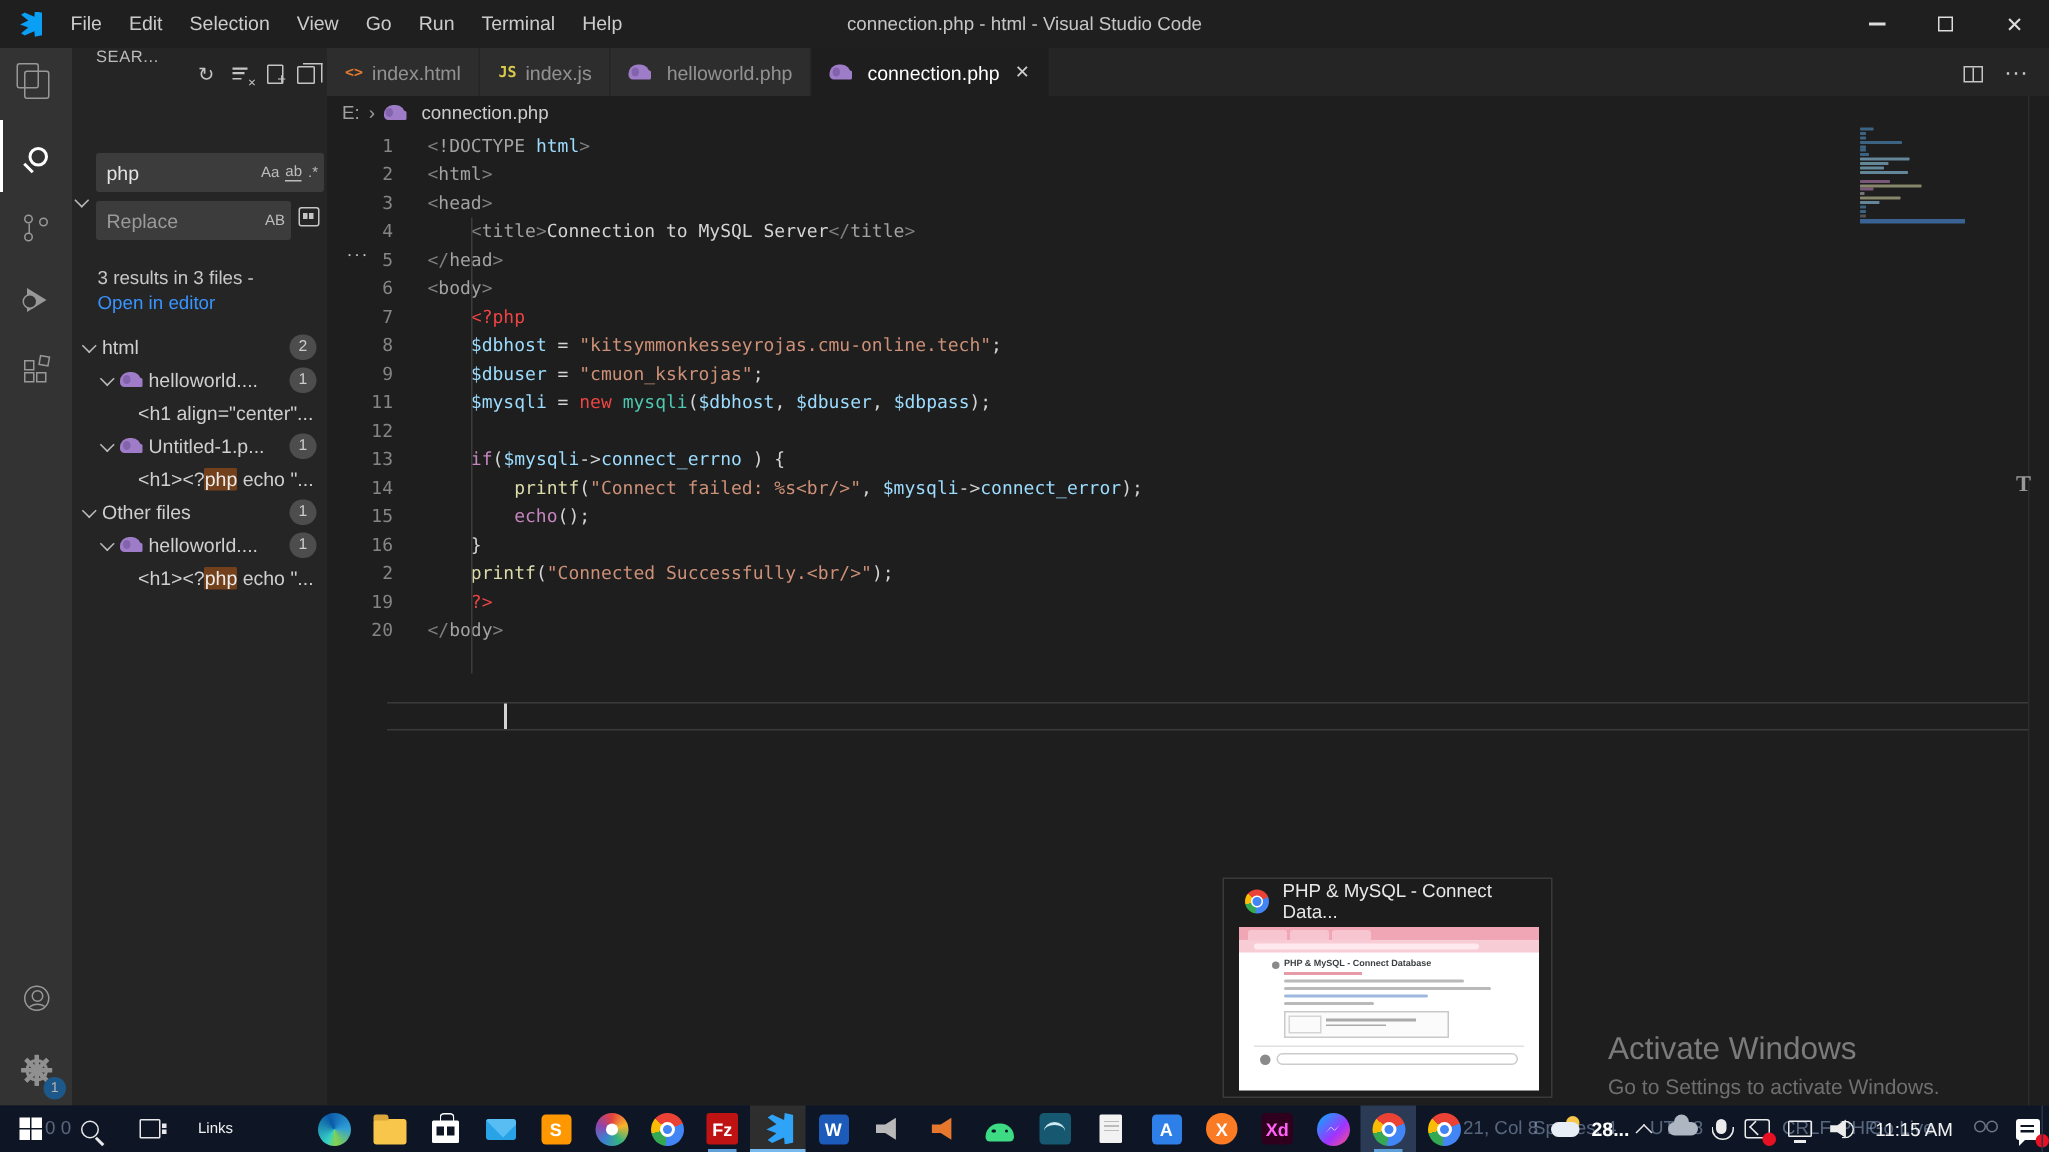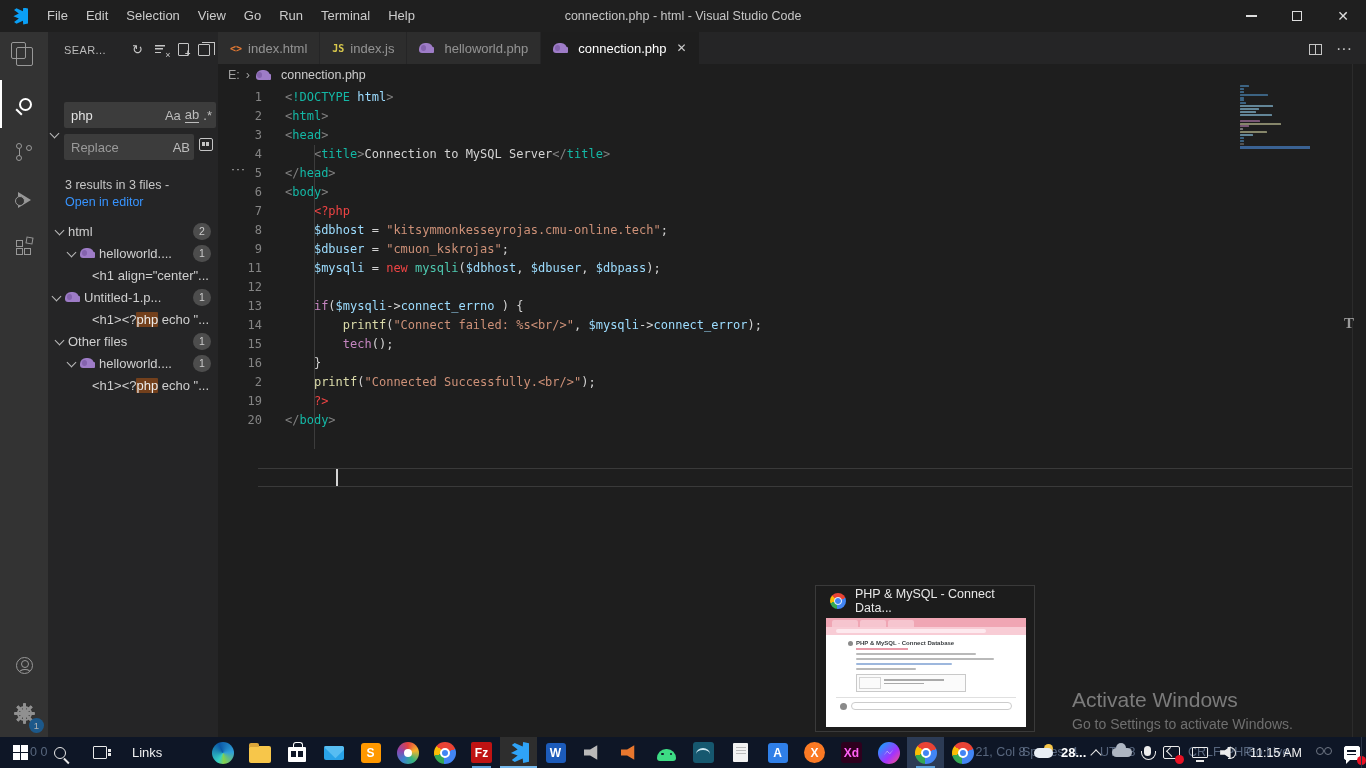--- a/index.html
+++ b/index.html
@@ -45,21 +45,21 @@
       linear-gradient(#c9c9c9,#c9c9c9) center/3px 21px no-repeat;border-radius:50%;z-index:-1}
   .a-gear::after{content:"";position:absolute;inset:-5px;background:
       linear-gradient(#c9c9c9,#c9c9c9) center/21px 3px no-repeat,
       linear-gradient(#c9c9c9,#c9c9c9) center/3px 21px no-repeat;transform:rotate(45deg);border-radius:50%;z-index:-1}
   #gear-badge{position:absolute;right:4px;bottom:4px;width:15px;height:15px;border-radius:50%;background:#0e70c0;
     color:#fff;font-size:9.5px;line-height:15px;text-align:center;z-index:2}
   #act-bottom{position:absolute;bottom:0;left:0;width:48px}
 
   
   #sidebar{position:absolute;left:48px;top:32px;width:170px;bottom:31px;background:#252526;color:#ccc;z-index:10}
-  #sb-head{display:flex;align-items:center;height:35px;padding:0 8px 0 16px;font-size:11px;letter-spacing:.4px;color:#bbb}
+  #sb-head{display:flex;height:35px;padding:0 8px 0 16px;font-size:11px;letter-spacing:.4px;color:#bbb}
   #sb-head .sp{margin-left:auto;display:flex;gap:9px;align-items:center;color:#c5c5c5}
   .hic{width:14px;height:14px;position:relative;display:inline-block}
   .i-refresh{font-size:13px;line-height:14px;color:#c5c5c5}
   .i-clear::before{content:"";position:absolute;left:0;top:2px;width:10px;height:8px;
      background:linear-gradient(#c5c5c5,#c5c5c5) 0 0/10px 1.5px no-repeat,
      linear-gradient(#c5c5c5,#c5c5c5) 0 3.5px/8px 1.5px no-repeat,
      linear-gradient(#c5c5c5,#c5c5c5) 0 7px/6px 1.5px no-repeat}
   .i-clear::after{content:"×";position:absolute;right:-2px;bottom:-3px;font-size:9px;color:#c5c5c5}
   .i-newse{width:11px;height:13px;border:1.3px solid #c5c5c5;border-radius:1px}
   .i-newse::after{content:"+";position:absolute;right:-3px;bottom:-4px;font-size:10px;color:#c5c5c5}
@@ -67,21 +67,21 @@
   .i-collapse::before{content:"";position:absolute;left:3px;top:-3px;width:12px;height:12px;border-top:1.3px solid #c5c5c5;border-right:1.3px solid #c5c5c5}
   .chev{width:7px;height:7px;border-right:1.5px solid #bbb;border-bottom:1.5px solid #bbb;display:inline-block}
   .chev.down{transform:rotate(45deg)}
   #toggle-replace{position:absolute;left:3px;top:98px}
   .sbox{position:absolute;left:16px;width:152px;height:26px;background:#3c3c3c;border-radius:2px;display:flex;align-items:center;padding:0 4px 0 7px}
   #searchbox{top:70px}
   #replacebox{top:102px;width:130px}
   .sbox input{flex:1;min-width:10px;background:transparent;border:none;outline:none;color:#e3e3e3;
     font-size:13px;font-family:"Liberation Sans",sans-serif}
   .sbox input::placeholder{color:#9a9a9a}
-  .opt{font-size:13px;color:#bdbdbd;margin-left:4px;white-space:nowrap}
+  .opt{font-size:10px;color:#bdbdbd;margin-left:4px;white-space:nowrap}
   .opt.u{border-bottom:1px solid #bdbdbd}
   #replace-all{position:absolute;left:151px;top:106px;width:14px;height:13px;border:1.3px solid #c5c5c5;border-radius:2px}
   #replace-all::after{content:"";position:absolute;left:2px;top:3px;width:7px;height:4px;
      background:linear-gradient(#c5c5c5,#c5c5c5) 0 0/3px 4px no-repeat,linear-gradient(#c5c5c5,#c5c5c5) 4px 0/3px 4px no-repeat}
   #sb-more{position:absolute;left:183px;top:130px;color:#c5c5c5;font-size:12px;letter-spacing:1px}
   #summary{position:absolute;left:17px;top:146px;font-size:12.5px;color:#c8c8c8}
   #open-editor{position:absolute;left:17px;top:163px;font-size:12.5px;color:#3794ff}
   #tree{position:absolute;left:0;top:188px;right:0}
   .trow{height:22px;display:flex;align-items:center;font-size:13px;color:#cfcfcf;padding-right:7px;white-space:nowrap;overflow:hidden}
   .trow .tw{flex:none;margin:0 5px 2px 0}
@@ -104,21 +104,21 @@
   #tab-actions{position:absolute;right:14px;top:8px;display:flex;gap:14px;align-items:center;color:#c5c5c5}
   .i-split{width:13px;height:11px;border:1.3px solid #c5c5c5;position:relative}
   .i-split::after{content:"";position:absolute;left:5px;top:0;width:1.3px;height:9px;background:#c5c5c5}
   #breadcrumb{height:22px;display:flex;align-items:center;gap:6px;padding-left:10px;font-size:12.5px;color:#a0a0a0}
   #codewrap{position:absolute;left:0;top:54px;right:14px;bottom:0;padding-top:2px;
     font-family:"DejaVu Sans Mono",monospace;font-size:12px}
   .cline{height:19px;line-height:19px;white-space:pre;display:flex}
   .lnum{display:inline-block;width:44px;text-align:right;color:#858585;flex:none}
   .lnum.cur{color:#c6c6c6}
   .ltext{margin-left:23px}
-  .tok.p{color:#808080}.tok.t{color:#14b8a6}.tok.x{color:#d4d4d4}.tok.v{color:#9cdcfe}
+  .tok.p{color:#808080}.tok.t{color:#a3a3a3}.tok.x{color:#d4d4d4}.tok.v{color:#9cdcfe}
   .tok.s{color:#ce9178}.tok.k{color:#c586c0}.tok.b{color:#ef4444}.tok.f{color:#dcdcaa}.tok.c{color:#4ec9b0}
   .tok.pb{color:#808080;outline:1px solid #6f6f6f;outline-offset:-1px}
   #indent-guide{position:absolute;left:96px;top:59px;width:1px;height:304px;background:#3c3c3c}
   #curline{position:absolute;left:40px;top:382px;right:0;height:19px;border-top:1px solid #3a3a3a;border-bottom:1px solid #3a3a3a}
   #cursor{position:absolute;left:118px;top:383px;width:1.5px;height:17px;background:#d4d4d4}
   #minimap{position:absolute;left:1022px;top:53px;width:70px}
   .mrow{height:2px;margin-bottom:.9px;border-radius:.5px}
   #mm-cur{width:70px;height:3px;background:#3f6fa8;opacity:.85}
   #rdivider{position:absolute;left:1134px;top:32px;bottom:0;width:1px;background:#2b2b2b}
   #t-artifact{position:absolute;left:1126px;top:283px;color:#9a9a9a;font-size:15px;font-weight:bold;
@@ -162,21 +162,21 @@
   #tb-left{position:absolute;left:0;top:0;display:flex;align-items:center;height:31px;z-index:2}
   .tslot{width:40px;height:31px;display:flex;align-items:center;justify-content:center}
   .win-logo{width:15px;height:15px;background:
      linear-gradient(#fff,#fff) 0 0/7px 7px no-repeat,linear-gradient(#fff,#fff) 8px 0/7px 7px no-repeat,
      linear-gradient(#fff,#fff) 0 8px/7px 7px no-repeat,linear-gradient(#fff,#fff) 8px 8px/7px 7px no-repeat}
   .tb-search{width:12px;height:12px;border:1.7px solid #e8e8e8;border-radius:50%;position:relative}
   .tb-search::after{content:"";position:absolute;right:-5px;bottom:-4px;width:7px;height:1.7px;background:#e8e8e8;transform:rotate(45deg)}
   .tb-taskview{width:14px;height:13px;border:1.6px solid #e8e8e8;border-radius:1px;position:relative}
   .tb-taskview::before{content:"";position:absolute;right:-5px;top:2px;width:3px;height:3px;background:#e8e8e8}
   .tb-taskview::after{content:"";position:absolute;right:-5px;bottom:2px;width:3px;height:3px;background:#e8e8e8}
-  #links{font-size:13px;color:#f0f0f0;padding:0 12px}
+  #links{font-size:10px;color:#f0f0f0;padding:0 12px}
   #apps{position:absolute;left:204px;top:0;display:flex;z-index:2}
   .app{width:37px;height:31px;display:flex;align-items:center;justify-content:center;position:relative}
   .app.run::after{content:"";position:absolute;bottom:0;left:9px;right:9px;height:2px;background:#5e9fd8}
   .app.active{background:#2e2e2e}
   .app.active::after{left:0;right:0;background:#76b9ed}
   .app.hover{background:#2c3b55}
   .ic{width:22px;height:22px;position:relative;display:flex;align-items:center;justify-content:center;
       font-family:"Liberation Sans",sans-serif}
   .gl{font-size:12px;font-weight:bold;line-height:1}
   .ic-edge{border-radius:50%;background:conic-gradient(from 210deg,#37d1c5,#0b59a8 35%,#2f9fd8 65%,#86d24a 90%,#37d1c5)}
@@ -341,21 +341,21 @@
       </div>
       <div class="trow" style="padding-left: 20px;">
         <span class="tw chev down"></span>
         <span class="php-el"></span>
         <span class="lbl">helloworld....</span>
         <span class="badge">1</span>
       </div>
       <div class="trow" style="padding-left: 44px;">
         <span class="lbl">&lt;h1 align="center"...</span>
       </div>
-      <div class="trow" style="padding-left: 5px;">
+      <div class="trow" style="padding-left: 20px;">
         <span class="tw chev down"></span>
         <span class="php-el"></span>
         <span class="lbl">Untitled-1.p...</span>
         <span class="badge">1</span>
       </div>
       <div class="trow" style="padding-left: 44px;">
         <span class="lbl">&lt;h1&gt;&lt;?<span class="hl">php</span> echo "...</span>
       </div>
       <div class="trow" style="padding-left: 8px;">
         <span class="tw chev down"></span>
@@ -414,21 +414,21 @@
         <div class="cline"><span class="lnum">4</span><span class="ltext"><span class="tok x">    </span><span class="tok p">&lt;</span><span class="tok t">title</span><span class="tok p">&gt;</span><span class="tok x">Connection to MySQL Server</span><span class="tok p">&lt;/</span><span class="tok t">title</span><span class="tok p">&gt;</span></span></div>
         <div class="cline"><span class="lnum">5</span><span class="ltext"><span class="tok p">&lt;/</span><span class="tok t">head</span><span class="tok p">&gt;</span></span></div>
         <div class="cline"><span class="lnum">6</span><span class="ltext"><span class="tok p">&lt;</span><span class="tok t">body</span><span class="tok p">&gt;</span></span></div>
         <div class="cline"><span class="lnum">7</span><span class="ltext"><span class="tok x">    </span><span class="tok b">&lt;?php</span></span></div>
         <div class="cline"><span class="lnum">8</span><span class="ltext"><span class="tok x">    </span><span class="tok v">$dbhost</span><span class="tok x"> = </span><span class="tok s">"kitsymmonkesseyrojas.cmu-online.tech"</span><span class="tok x">;</span></span></div>
         <div class="cline"><span class="lnum">9</span><span class="ltext"><span class="tok x">    </span><span class="tok v">$dbuser</span><span class="tok x"> = </span><span class="tok s">"cmuon_kskrojas"</span><span class="tok x">;</span></span></div>
         <div class="cline"><span class="lnum">11</span><span class="ltext"><span class="tok x">    </span><span class="tok v">$mysqli</span><span class="tok x"> = </span><span class="tok b">new</span><span class="tok x"> </span><span class="tok c">mysqli</span><span class="tok x">(</span><span class="tok v">$dbhost</span><span class="tok x">, </span><span class="tok v">$dbuser</span><span class="tok x">, </span><span class="tok v">$dbpass</span><span class="tok x">);</span></span></div>
         <div class="cline"><span class="lnum">12</span><span class="ltext"></span></div>
         <div class="cline"><span class="lnum">13</span><span class="ltext"><span class="tok x">    </span><span class="tok k">if</span><span class="tok x">(</span><span class="tok v">$mysqli</span><span class="tok x">-&gt;</span><span class="tok v">connect_errno</span><span class="tok x"> ) {</span></span></div>
         <div class="cline"><span class="lnum">14</span><span class="ltext"><span class="tok x">        </span><span class="tok f">printf</span><span class="tok x">(</span><span class="tok s">"Connect failed: %s&lt;br/&gt;"</span><span class="tok x">, </span><span class="tok v">$mysqli</span><span class="tok x">-&gt;</span><span class="tok v">connect_error</span><span class="tok x">);</span></span></div>
-        <div class="cline"><span class="lnum">15</span><span class="ltext"><span class="tok x">        </span><span class="tok k">tech</span><span class="tok x">();</span></span></div>
+        <div class="cline"><span class="lnum">15</span><span class="ltext"><span class="tok x">        </span><span class="tok k">echo</span><span class="tok x">();</span></span></div>
         <div class="cline"><span class="lnum">16</span><span class="ltext"><span class="tok x">    }</span></span></div>
         <div class="cline"><span class="lnum">2</span><span class="ltext"><span class="tok x">    </span><span class="tok f">printf</span><span class="tok x">(</span><span class="tok s">"Connected Successfully.&lt;br/&gt;"</span><span class="tok x">);</span></span></div>
         <div class="cline"><span class="lnum">19</span><span class="ltext"><span class="tok x">    </span><span class="tok b">?&gt;</span></span></div>
         <div class="cline"><span class="lnum">20</span><span class="ltext"><span class="tok p">&lt;/</span><span class="tok t">body</span><span class="tok p">&gt;</span></span></div>
       </div>
     <div id="cursor"></div>
   </div>
   <div id="minimap">
       <div class="mrow" style="width: 9px; background: rgb(86, 156, 214); opacity: 0.55;"></div>
       <div class="mrow" style="width: 4px; background: rgb(86, 156, 214); opacity: 0.55;"></div>

